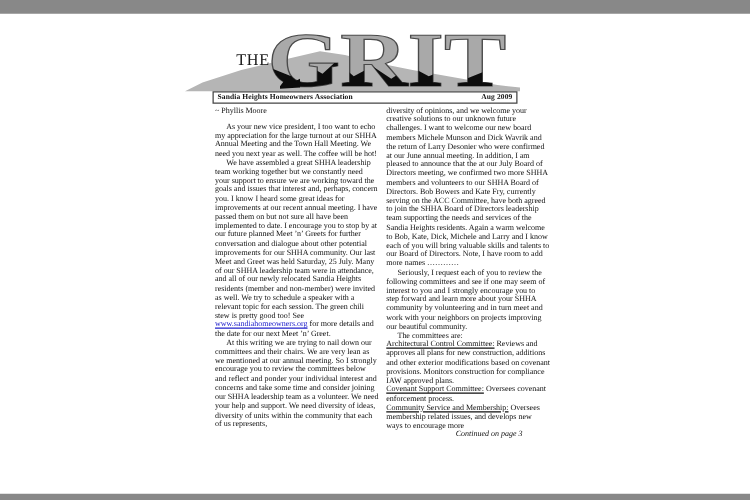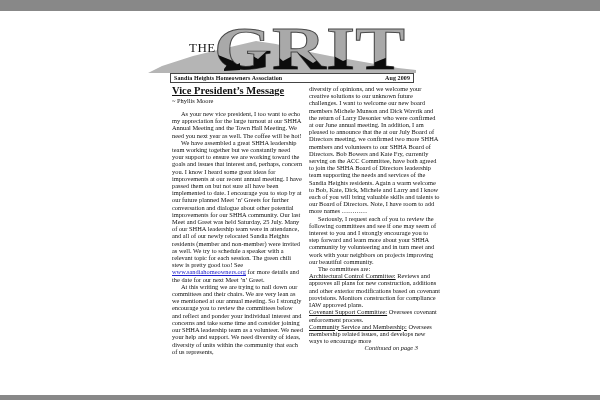--- a/index.html
+++ b/index.html
@@ -56,21 +56,20 @@
   </div>
 
   <div class="issue-bar">
     <span>Sandia Heights Homeowners Association</span>
     <span>Aug 2009</span>
   </div>
 
   <div class="article">
 
     <div class="col">
-      <h1 class="article-title">Vice President’s Message</h1>
       <div class="byline">~ Phyllis Moore</div>
 
       <p class="body-p indent">As your new vice president, I too want to echo my appreciation for the large turnout at our SHHA Annual Meeting and the Town Hall Meeting. We need you next year as well. The coffee will be hot!</p>
       <p class="body-p indent"><span>We have assembled a great SHHA leadership team working together but we constantly need your support to ensure we are working toward the goals and issues that interest and, perhaps, concern you. I know I heard some great ideas for improvements at our recent annual meeting. I have passed them on but not sure all have been implemented to date.  I encourage you to stop by at our future planned Meet ’n’ Greets for further conversation and dialogue about other potential improvements for our SHHA community. Our last Meet and Greet was held Saturday, 25 July. Many of our SHHA leadership team were in attendance, and all of our newly relocated Sandia Heights residents (member and non-member) were invited as well. We try to schedule a speaker with a relevant topic for each session. The green chili stew is pretty good too! See </span><span class="link">www.sandiahomeowners.org</span><span> for more details and the date for our next Meet ’n’ Greet.</span></p>
       <p class="body-p indent">At this writing we are trying to nail down our committees and their chairs. We are very lean as we mentioned at our annual meeting. So I strongly encourage you to review the committees below and reflect and ponder your individual interest and concerns and take some time and consider joining our SHHA leadership team as a volunteer. We need your help and support. We need diversity of ideas, diversity of units within the community that each of us represents,</p>
     </div>
 
     <div class="col">
       <p class="body-p">diversity of opinions, and we welcome your creative solutions to our unknown future challenges. I want to welcome our new board members Michele Munson and Dick Wavrik and the return of Larry Desonier who were confirmed at our June annual meeting. In addition, I am pleased to announce that the at our July Board of Directors meeting, we confirmed two more SHHA members and volunteers to our SHHA Board of Directors. Bob Bowers and Kate Fry, currently serving on the ACC Committee, have both agreed to join the SHHA Board of Directors leadership team supporting the needs and services of the Sandia Heights residents. Again a warm welcome to Bob, Kate, Dick, Michele and Larry and I know each of you will bring valuable skills and talents to our Board of Directors. Note, I have room to add more names …………</p>
       <p class="body-p indent">Seriously, I request each of you to review the following committees and see if one may seem of interest to you and I strongly encourage you to step forward and learn more about your SHHA community by volunteering and in turn meet and work with your neighbors on projects improving our beautiful community.</p>

